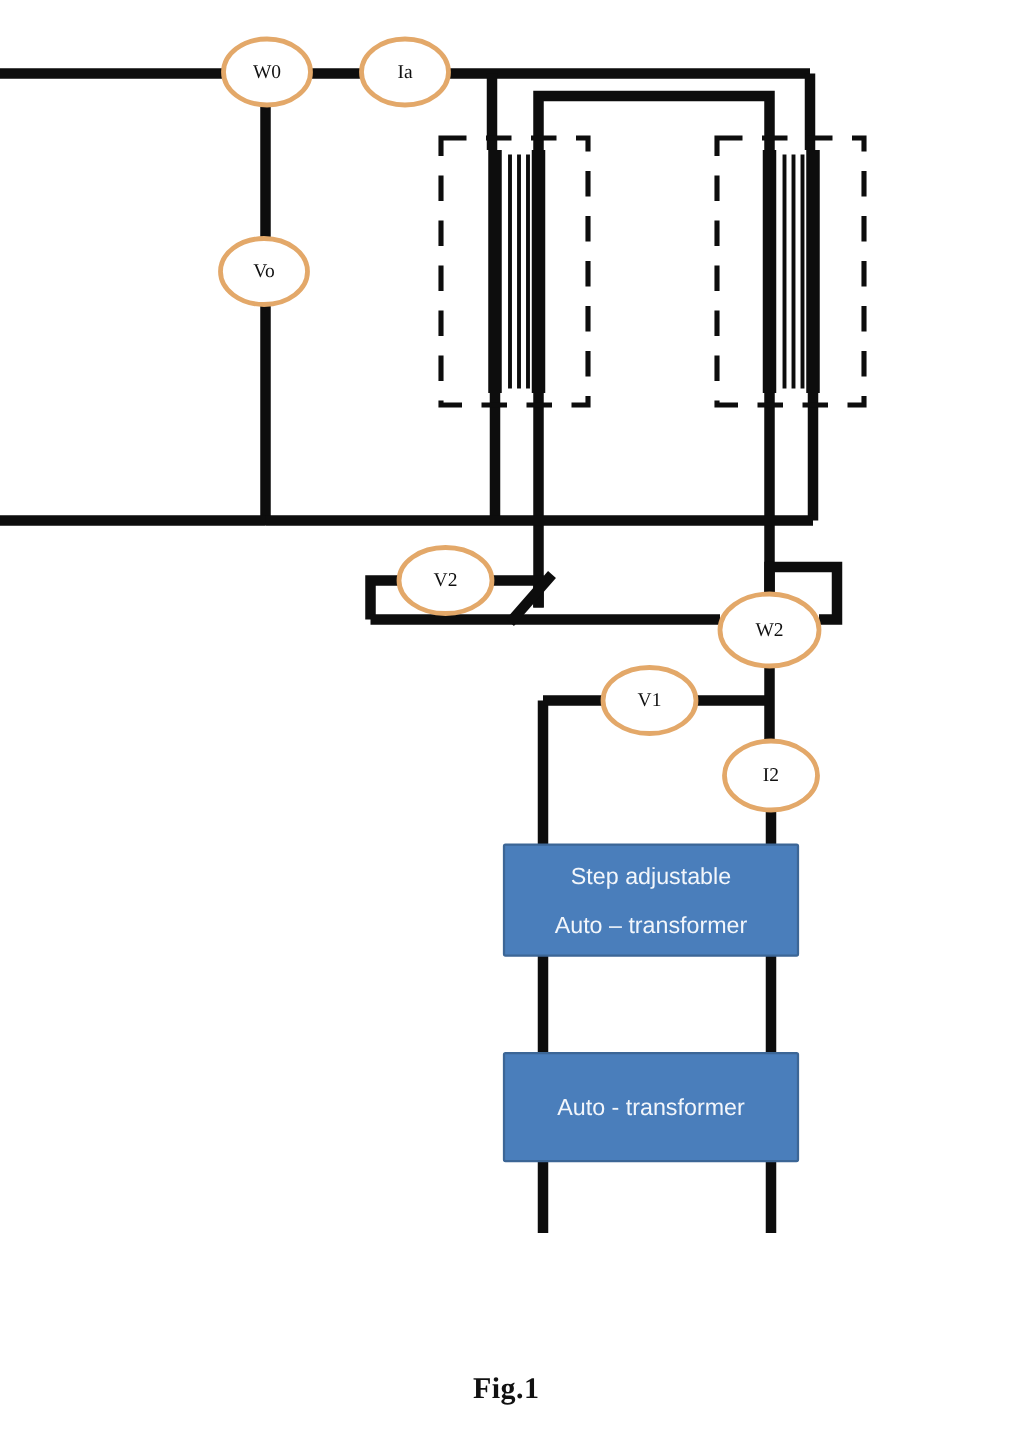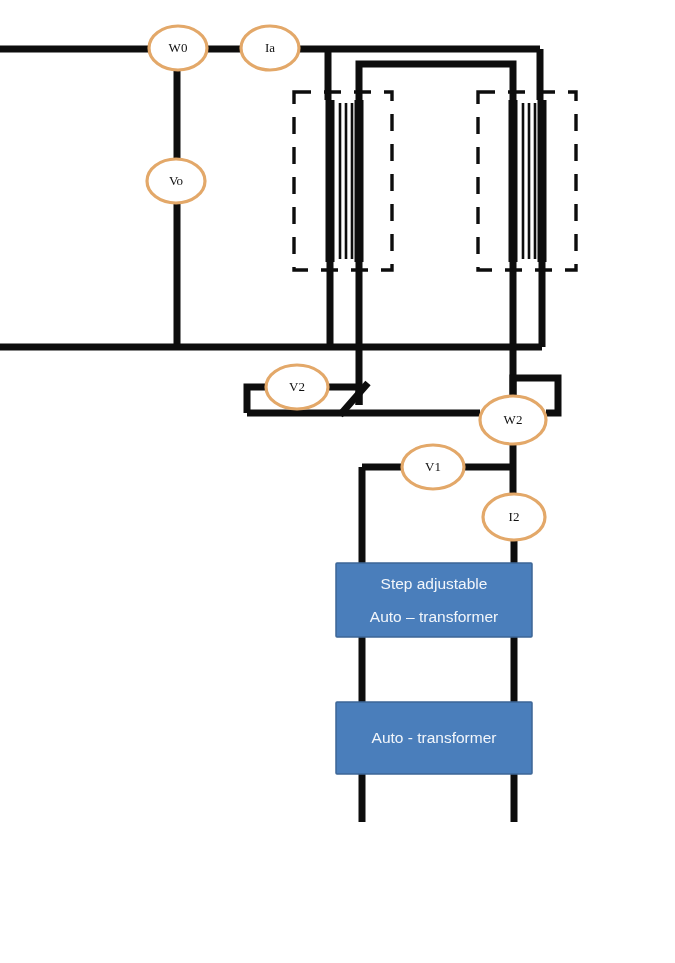--- a/index.html
+++ b/index.html
@@ -118,14 +118,15 @@
       <ellipse class="meter-ell" cx="433" cy="467" rx="31" ry="22"></ellipse>
       <text class="meter-txt" x="433" y="468">V1</text>
     </g>
     <g>
       <ellipse class="meter-ell" cx="514" cy="517" rx="31" ry="23"></ellipse>
       <text class="meter-txt" x="514" y="518">I2</text>
     </g>
 
   </svg>
 
+  <div class="fig-caption" style="top:915px;">Fig.1</div>
 
 </div>
 
 </body></html>

